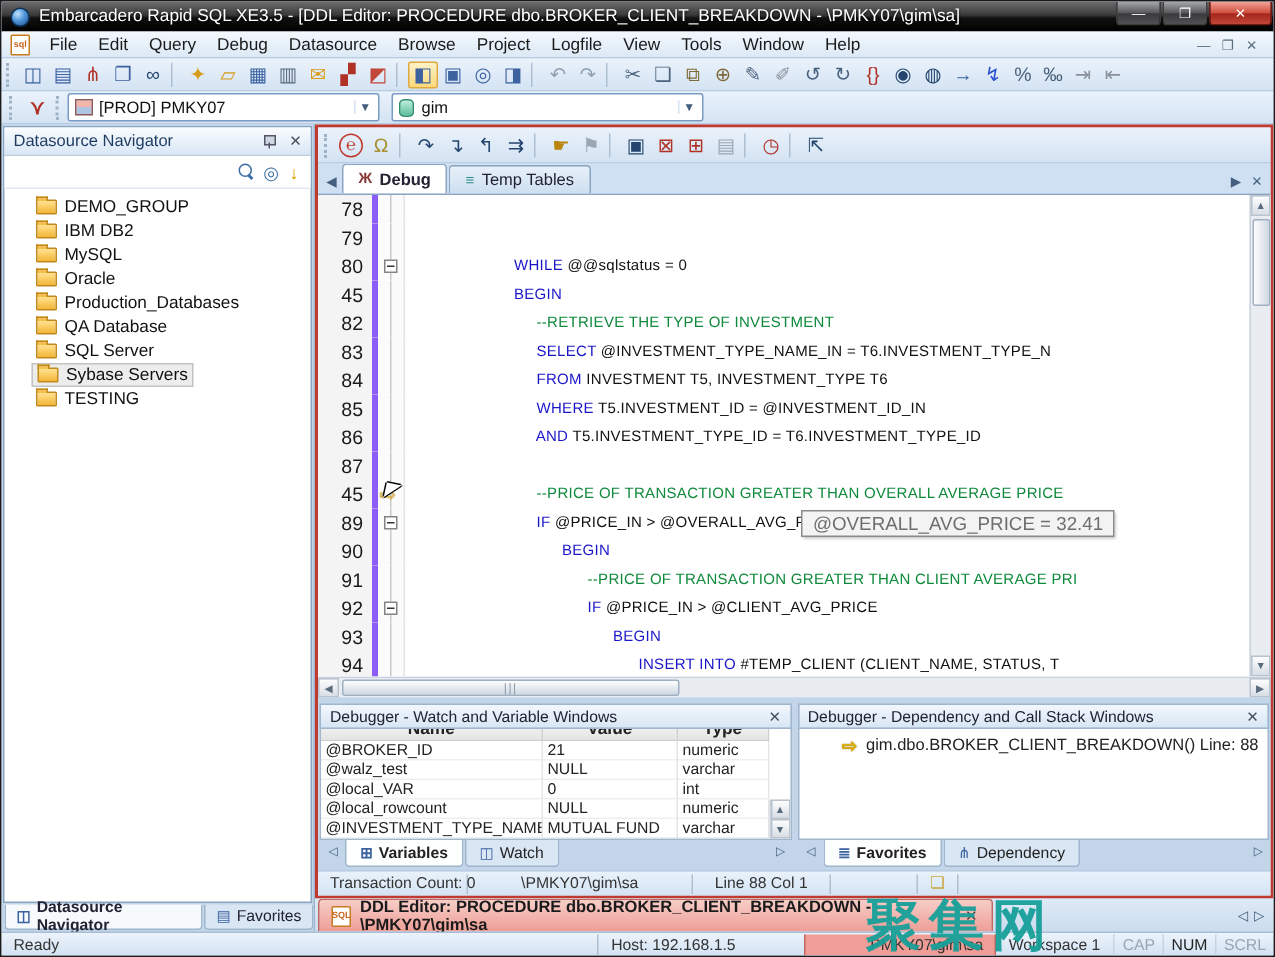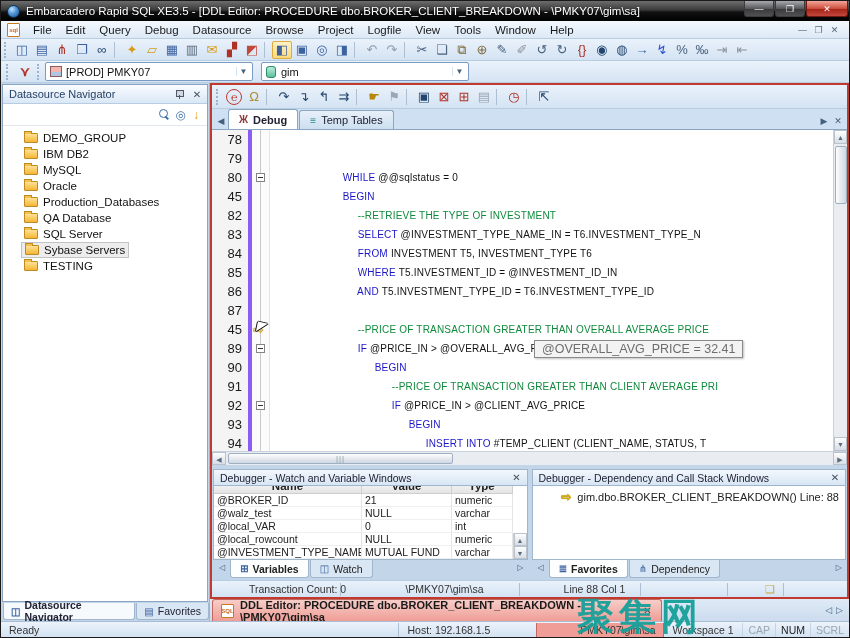--- a/index.html
+++ b/index.html
@@ -124,21 +124,21 @@
   .trow span { font-size:10.5px; line-height:13px; padding:0 3px; border-right:1px solid #e4e4e4; border-bottom:1px solid #efefef; white-space:nowrap; overflow:hidden; }
   .tscroll { width:14px; border-left:1px solid #c9d2dc; background:#eef1f5; display:flex; flex-direction:column; }
   .tscroll .varrow { height:13px; }
   .tscroll .sp { flex:1; }
 
   .cs-entry { display:flex; align-items:center; gap:6px; padding:4px 6px; font-size:11px; color:#222; }
   .cs-arrow { color:#e0b000; font-weight:bold; font-size:12px; text-shadow:0 0 1px #7a5c00; }
 
   
   .estatus { height:17px; background:linear-gradient(#e9f2fb,#d4e3f3); border-top:1px solid #b9cde2; display:flex; align-items:center; font-size:10.5px; color:#333; }
-  .estatus .seg { padding:0 8px; border-right:1px solid #aebfd2; height:13px; line-height:13px; white-space:nowrap;margin-left:29px; }
+  .estatus .seg { padding:0 8px; border-right:1px solid #aebfd2; height:13px; line-height:13px; white-space:nowrap; }
   .estatus .seg.icon { color:#caa53d; font-size:11px; }
   .estatus .sp { flex:1; }
 
   
   .doctabs { height:24px; background:linear-gradient(#dfeaf6,#cbdcee); display:flex; align-items:flex-end; padding:0 2px; }
   .doctab { display:flex; align-items:center; gap:6px; height:22px; padding:0 8px; background:linear-gradient(#f7cdc8,#ee9e96); border:1px solid #c2685f; border-bottom:none; border-radius:3px 3px 0 0; font-size:11px; font-weight:bold; color:#1a1a1a; max-width:450px; }
   .doctab .xicon { font-weight:normal; color:#5a3a38; }
   .doctabs .sp { flex:1; }
   .doctab-nav { font-size:9px; color:#44607e; padding:0 4px 6px 0; }
 

